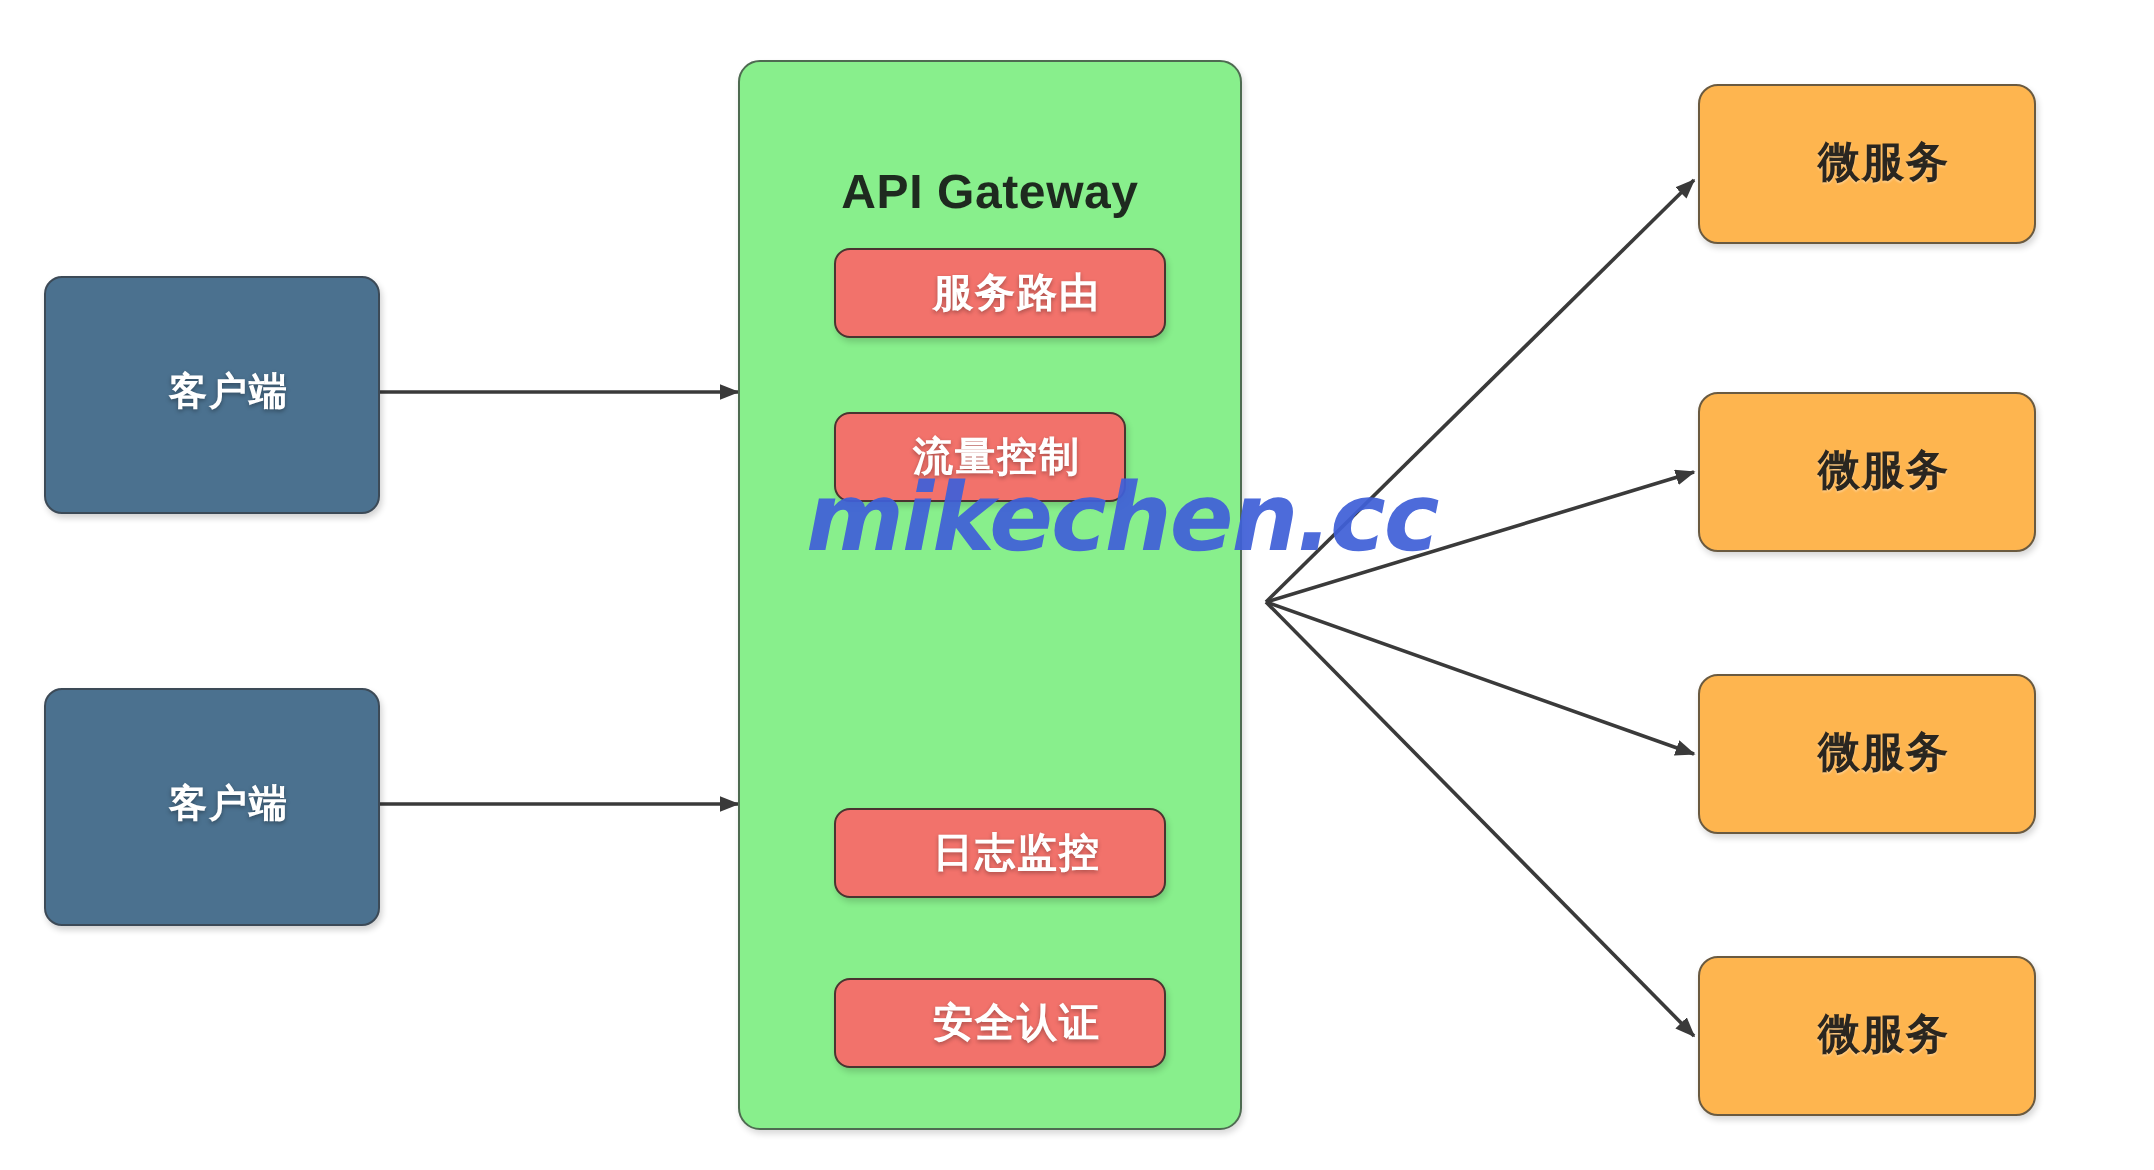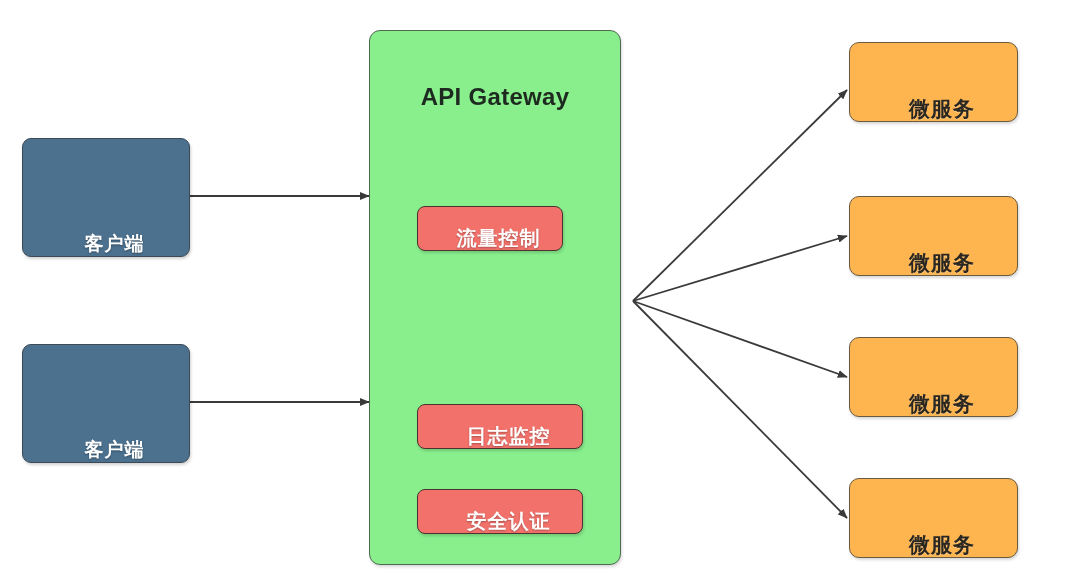--- a/index.html
+++ b/index.html
@@ -15,21 +15,21 @@
     position: relative;
     width: 1077px;
     height: 585px;
     background: #ffffff;
     overflow: hidden;
   }
   .node {
     position: absolute;
     box-sizing: border-box;
     display: flex;
-    align-items: flex-end;
+    align-items: center;
     justify-content: center;
     text-align: center;
     line-height: 1.2;
     padding-left: 17px;
   }
   
   .client {
     background: #4B718F;
     border: 1.6px solid #3C4A57;
     border-radius: 9px;
@@ -139,20 +139,23 @@
   </div>
 
   <div class="node client" style="left:22px; top:344px; width:168px; height:119px;">
     <span>客户端</span>
   </div>
 
   <div class="gateway-panel">
     <div class="gateway-title">API Gateway</div>
   </div>
 
+  <div class="node feature" style="left:417px; top:124px; width:166px; height:45px;">
+    <span>服务路由</span>
+  </div>
 
   <div class="node feature" style="left:417px; top:206px; width:146px; height:45px;">
     <span>流量控制</span>
   </div>
 
 
   <div class="node feature" style="left:417px; top:404px; width:166px; height:45px;">
     <span>日志监控</span>
   </div>
 
@@ -169,14 +172,15 @@
   </div>
 
   <div class="node microservice" style="left:849px; top:337px; width:169px; height:80px;">
     <span>微服务</span>
   </div>
 
   <div class="node microservice" style="left:849px; top:478px; width:169px; height:80px;">
     <span>微服务</span>
   </div>
 
+  <div class="watermark">mikechen.cc</div>
 
 </div>
 
 </body></html>

